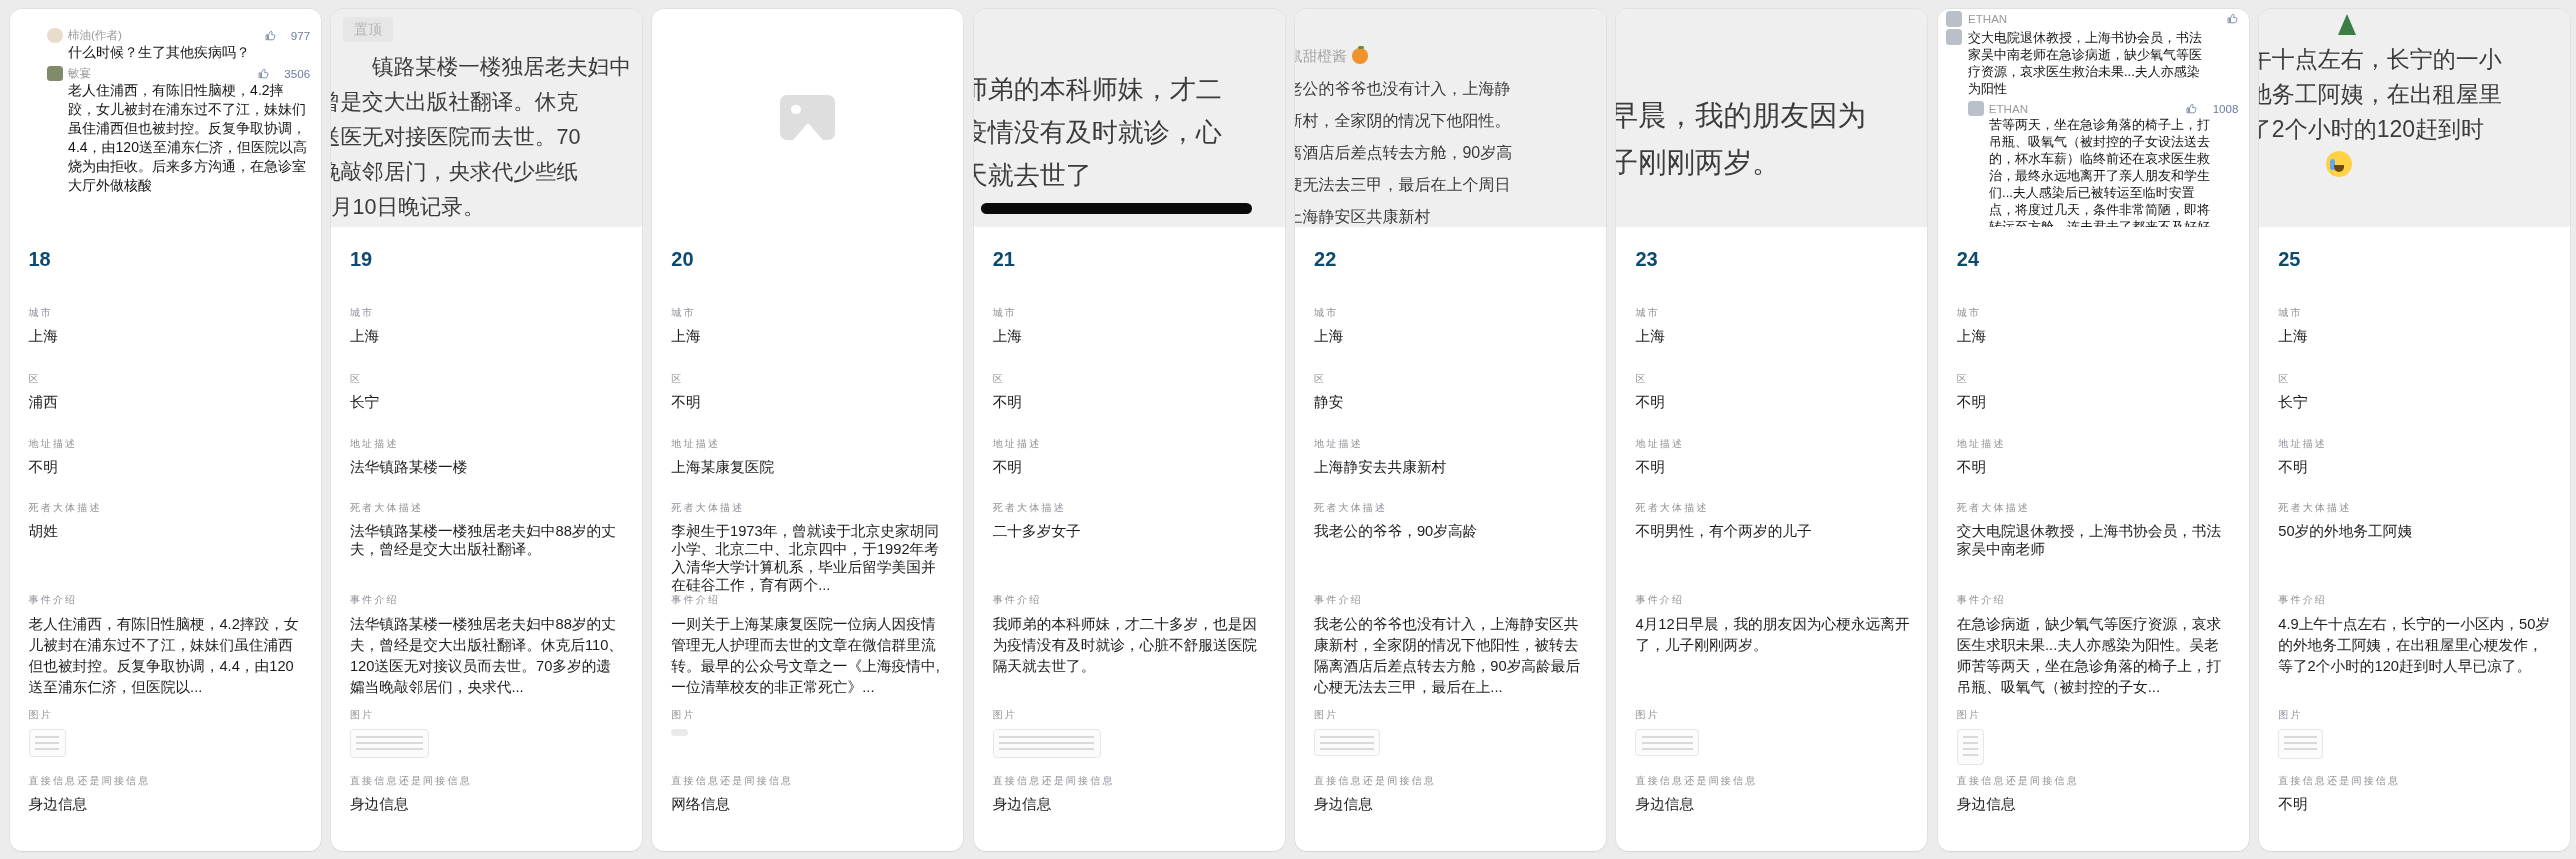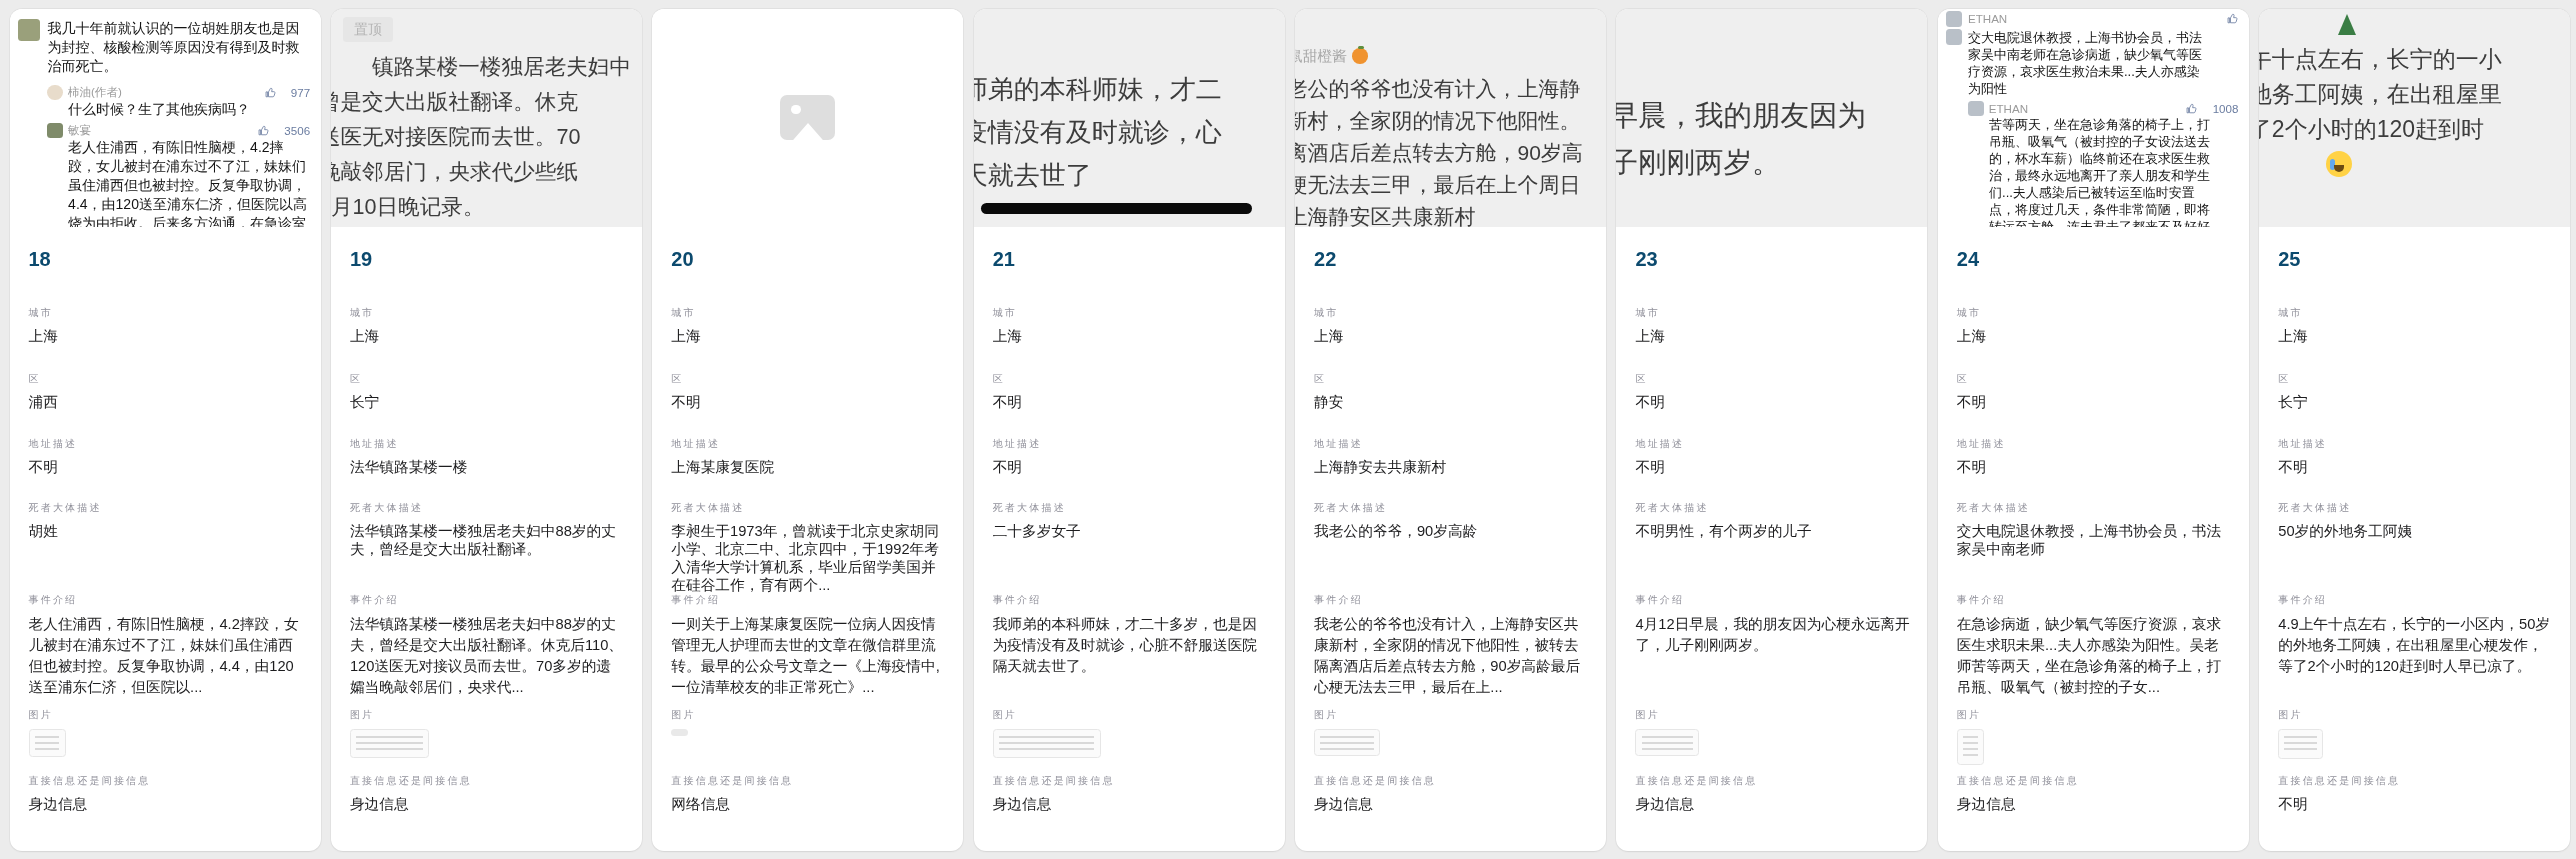--- a/index.html
+++ b/index.html
@@ -52,21 +52,21 @@
   .redact-bar{width:271px;height:11.2px;background:#0a0a0a;border-radius:6px;margin:6px 0 0 7px;}
   .media-23 .big-lines{margin:83px 0 0 -7px;}
   .media-23 .big-line{font-size:28.5px;line-height:47px;}
   .media-25 .big-lines{margin:7px 0 0 -10.4px;}
   .media-25 .big-line{font-size:23px;line-height:35px;}
 
   
   .post-name-row{display:flex;align-items:center;gap:5.2px;margin:38px 0 0 -7px;}
   .post-name{font-size:14.7px;color:#a6a6a6;}
   .media-22 .big-lines{margin:7.8px 0 0 -8.6px;}
-  .media-22 .big-line{font-size:21px;line-height:32px;}
+  .media-22 .big-line{font-size:16px;line-height:32px;}
 
   
   .ico-orange{width:15.5px;height:15.5px;border-radius:50%;background:#f0932f;position:relative;flex:0 0 auto;}
   .ico-orange::before{content:"";position:absolute;top:-2.6px;left:6px;width:6px;height:3.5px;border-radius:1.7px;background:#5f8f3e;}
   .ico-pine{display:block;margin:5.2px 0 0 79px;width:0;height:0;border-left:9.5px solid transparent;border-right:9.5px solid transparent;border-bottom:21px solid #3a7d44;}
   .ico-cry{display:block;margin:4.3px 0 0 67px;width:26px;height:26px;border-radius:50%;background:#ffd245;position:relative;}
   .ico-cry::before{content:"";position:absolute;left:3.5px;top:7.8px;width:5.2px;height:11.2px;border-radius:2.6px;background:#61a8ef;}
   .ico-cry::after{content:"";position:absolute;left:7.8px;top:14px;width:10.4px;height:7px;border-radius:0 0 10.4px 10.4px;background:#6b4a12;}
 
   
@@ -95,24 +95,20 @@
   .thumb.pill::before{display:none;}
 </style>
 </head>
 <body>
 
 <div class="board">
 
 <div class="card">
       <div class="media media-18">
         <div class="ct">
-          <div class="ct-main">
-            <span class="ct-av"></span>
-            <div class="ct-maintext">我几十年前就认识的一位胡姓朋友也是因为封控、核酸检测等原因没有得到及时救治而死亡。</div>
-          </div>
           <div class="ct-replies">
             <div class="ct-reply">
               <div class="ct-rhead">
                 <span class="ct-av sm"></span>
                 <span class="ct-name">柿油(作者)</span>
                 <span class="ct-like">
                   <svg width="11.2" height="11.2" viewBox="0 0 16 16">
                     <path d="M1.5 7h2.2v7H1.5zM5 14h6.3c.8 0 1.5-.5 1.7-1.3l1.2-4c.3-1-.4-2-1.5-2H9.5l.6-3C10.3 2.6 9.5 1.7 8.6 1.7c-.4 0-.8.2-1 .6L5 7z" fill="none" stroke="#6a7ca0" stroke-width="1.2"></path>
                   </svg>
                   <span class="ct-likenum">977</span>

